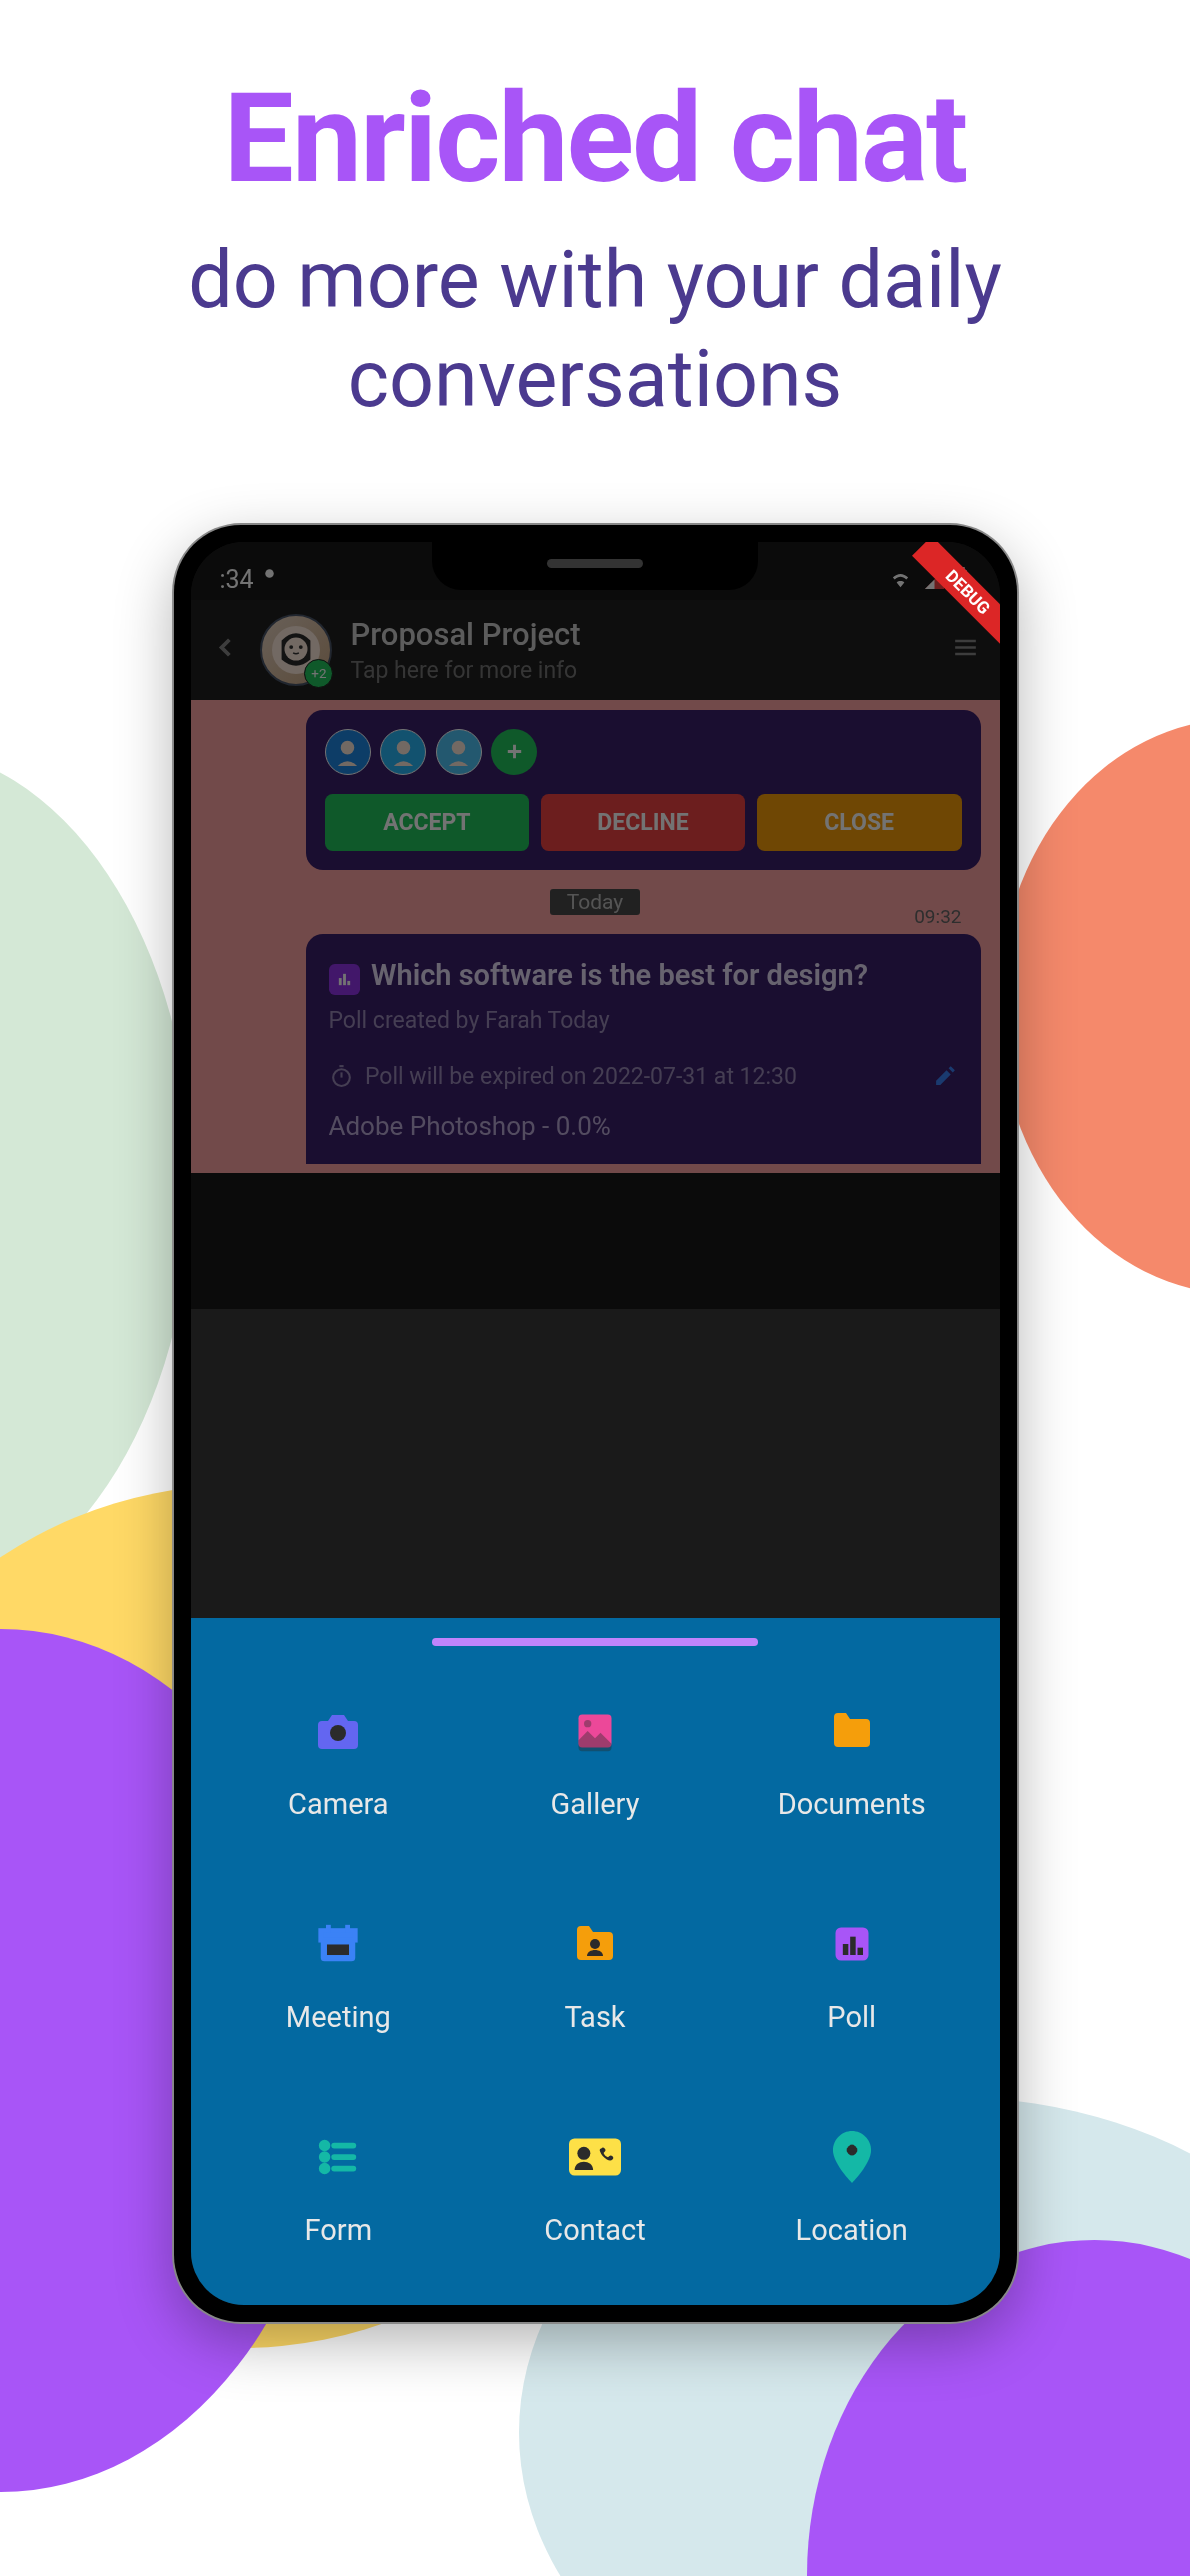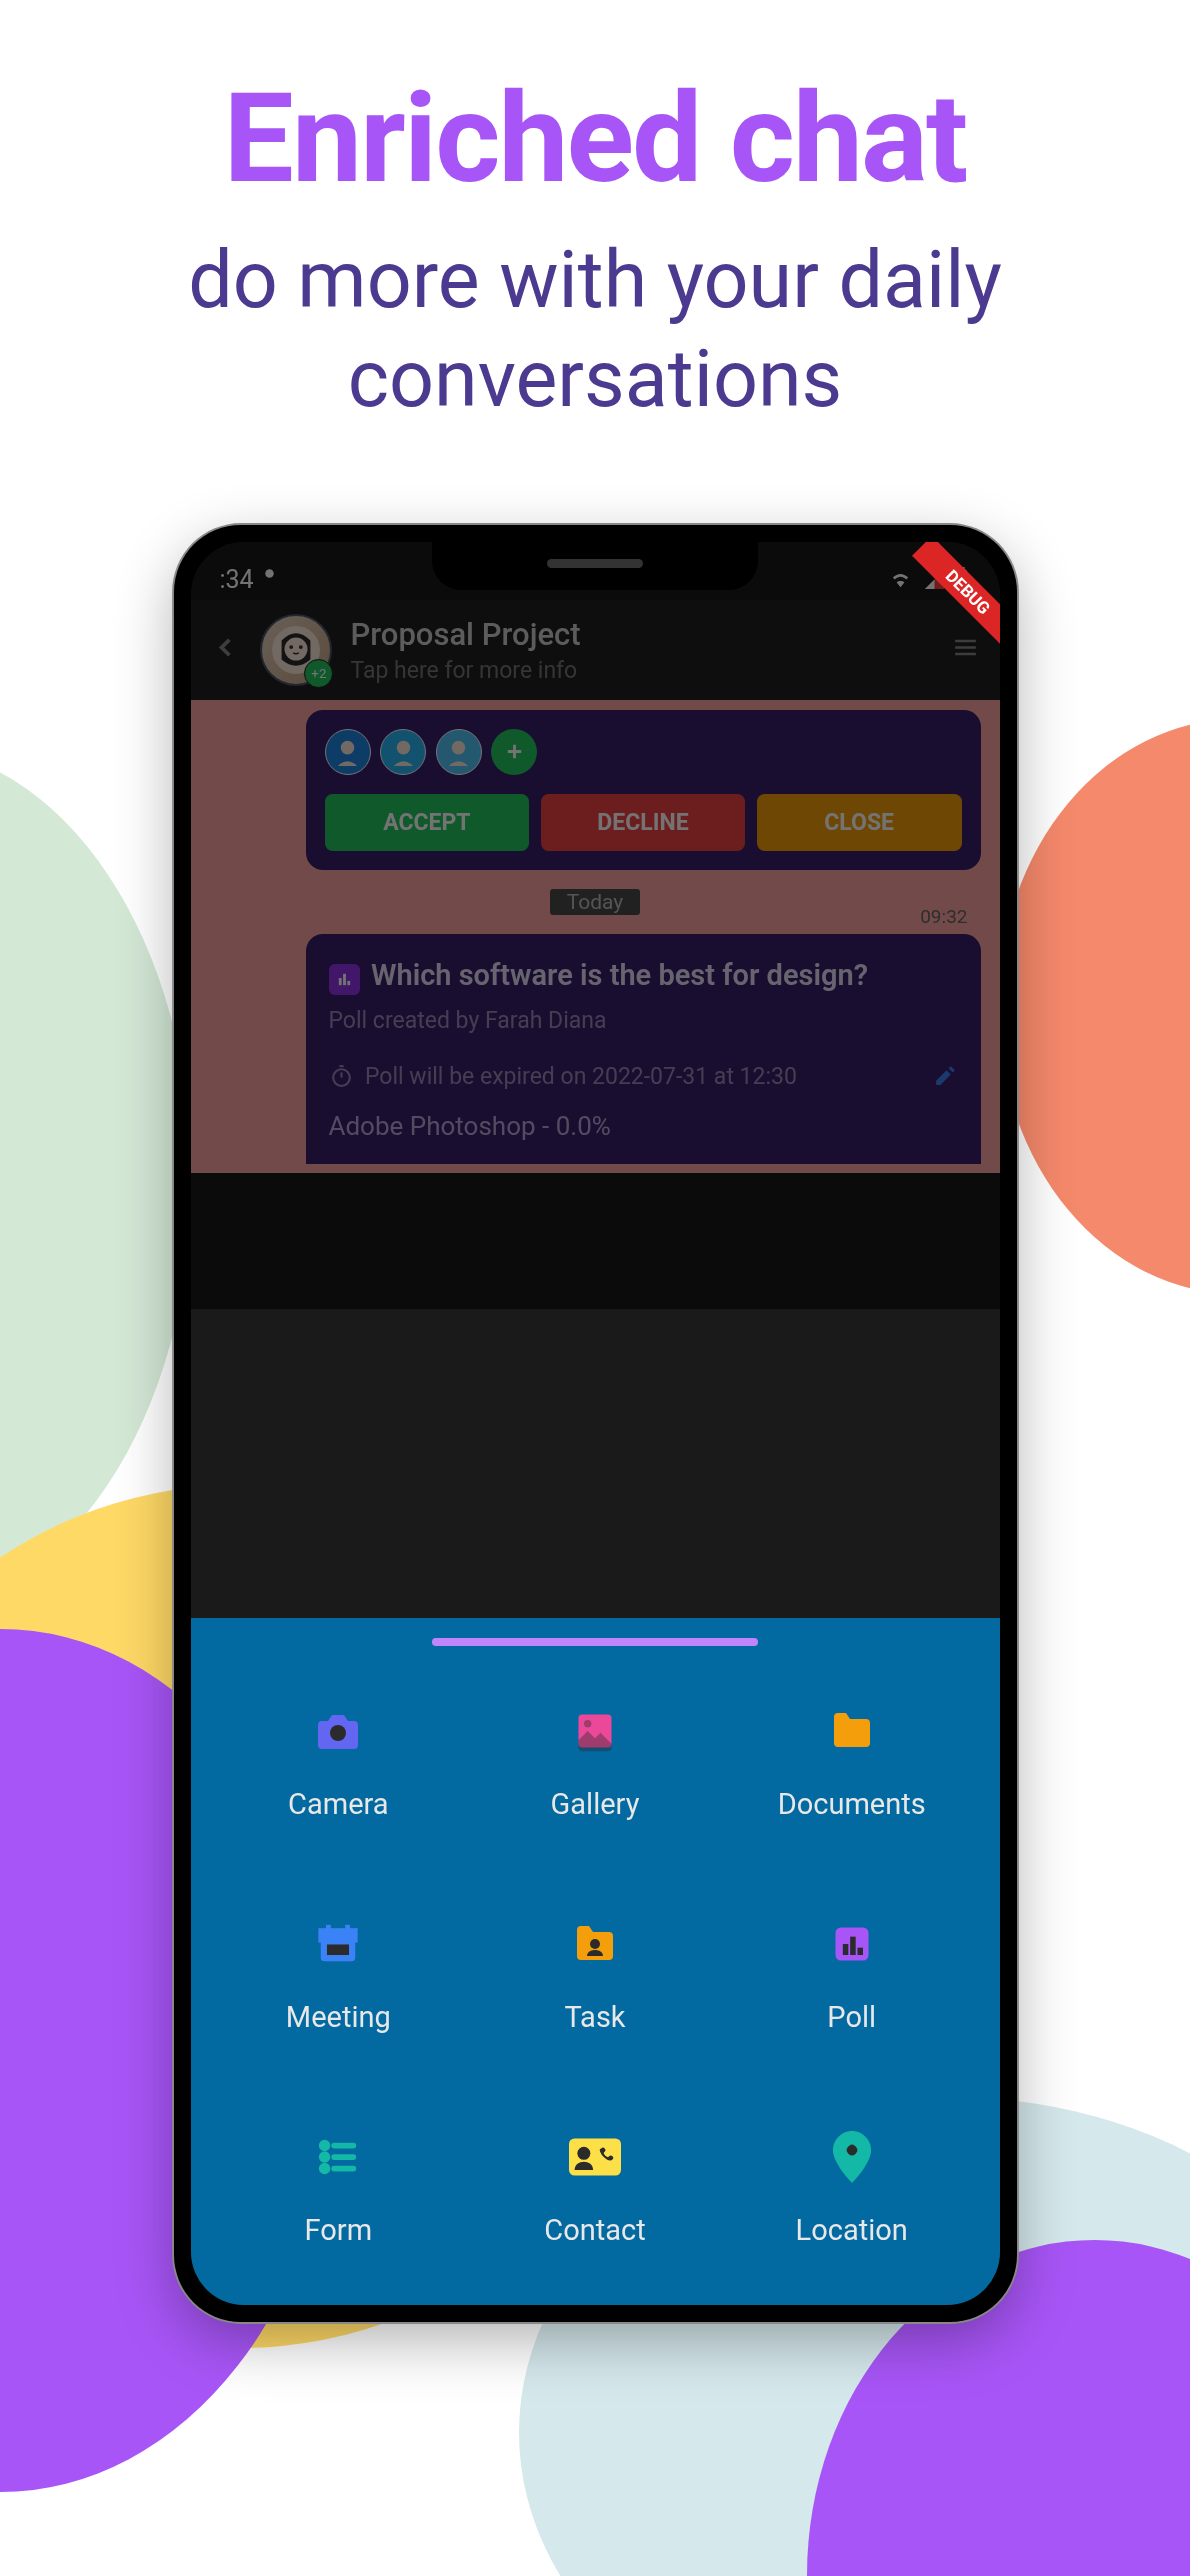--- a/index.html
+++ b/index.html
@@ -232,21 +232,21 @@
 
 .poll-card {
   background: #3b1f6b;
   border-radius: 17px 17px 0 0;
   padding: 23px;
   margin-left: 96px;
   position: relative;
 }
 .poll-time {
   position: absolute;
-  top: -29px; right: 13px;
+  top: -29px; right: 19px;
   color: #666;
   font-size: 19px;
 }
 .poll-title-row {
   display: flex;
   align-items: flex-end;
   gap: 11.5px;
 }
 .poll-icon-badge {
   width: 31px; height: 31px;
@@ -454,21 +454,21 @@
         <div class="poll-title-row">
           <div class="poll-icon-badge">
             <svg width="17" height="17" viewBox="0 0 24 24" fill="#fff">
                 <rect x="4" y="10" width="4" height="10"></rect>
                 <rect x="10" y="4" width="4" height="16"></rect>
                 <rect x="16" y="14" width="4" height="6"></rect>
               </svg>
           </div>
           <div class="poll-question">Which software is the best for design?</div>
         </div>
-        <div class="poll-creator">Poll created by Farah Diana</div>
+        <div class="poll-creator">Poll created by Farah Today</div>
         <div class="poll-expiry-row">
           <span>
             <svg width="25" height="25" viewBox="0 0 24 24" fill="#9a8bb8">
                 <circle cx="12" cy="14" r="8" fill="none" stroke="#9a8bb8" stroke-width="2"></circle>
                 <line x1="12" y1="14" x2="12" y2="9" stroke="#9a8bb8" stroke-width="2"></line>
                 <rect x="10" y="2" width="4" height="2"></rect>
               </svg>
           </span>
           <div class="poll-expiry-text">Poll will be expired on 2022-07-31 at 12:30</div>
           <span class="poll-edit">

